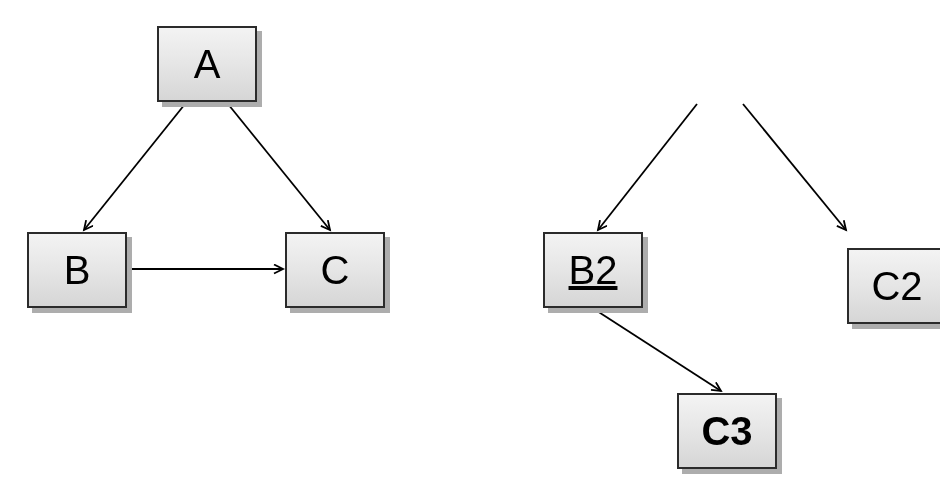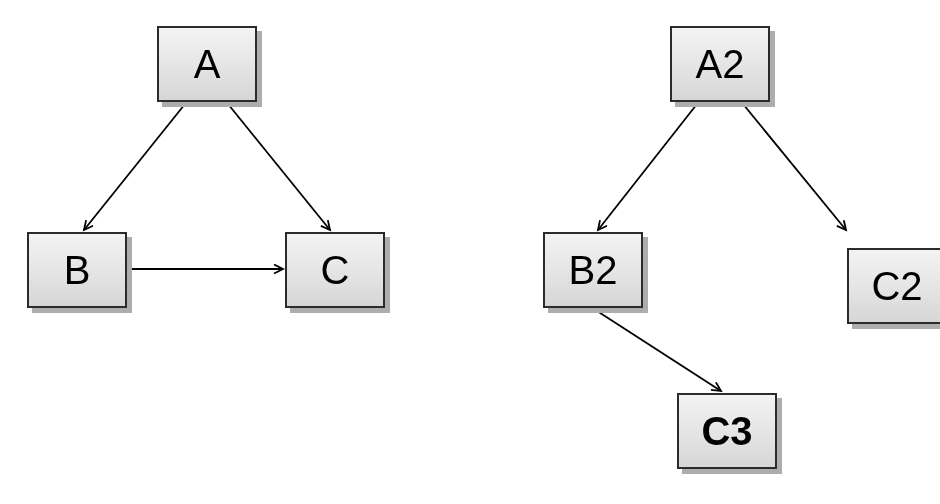--- a/index.html
+++ b/index.html
@@ -32,21 +32,21 @@
     font-size: 40px;
     line-height: 1;
     color: #000000;
     user-select: none;
   }
   
   #node-A  { left: 157px; top:  26px; }
   #node-B  { left:  27px; top: 232px; }
   #node-C  { left: 285px; top: 232px; }
   #node-A2 { left: 670px; top:  26px; }
-  #node-B2 { left: 543px; top: 232px; }
+  #node-B2 { left: 543px; top: 232px; text-decoration: underline; }
   #node-C2 { left: 800px; top: 248px; margin-left: 47px; }
   #node-C3 { left: 677px; top: 393px; font-weight: bold; }
 </style>
 </head>
 <body>
 
 <div id="canvas">
 
   <svg id="edge-layer" viewBox="0 0 940 504" xmlns="http://www.w3.org/2000/svg">
     <defs>
@@ -65,23 +65,20 @@
   <div class="node" id="node-A">
     <span class="node-label">A</span>
   </div>
   <div class="node" id="node-B">
     <span class="node-label">B</span>
   </div>
   <div class="node" id="node-C">
     <span class="node-label">C</span>
   </div>
 
-  <div class="node" id="node-A2">
-    <span class="node-label">A2</span>
-  </div>
   <div class="node" id="node-B2">
     <span class="node-label">B2</span>
   </div>
   <div class="node" id="node-C2">
     <span class="node-label">C2</span>
   </div>
   <div class="node" id="node-C3">
     <span class="node-label">C3</span>
   </div>
 

